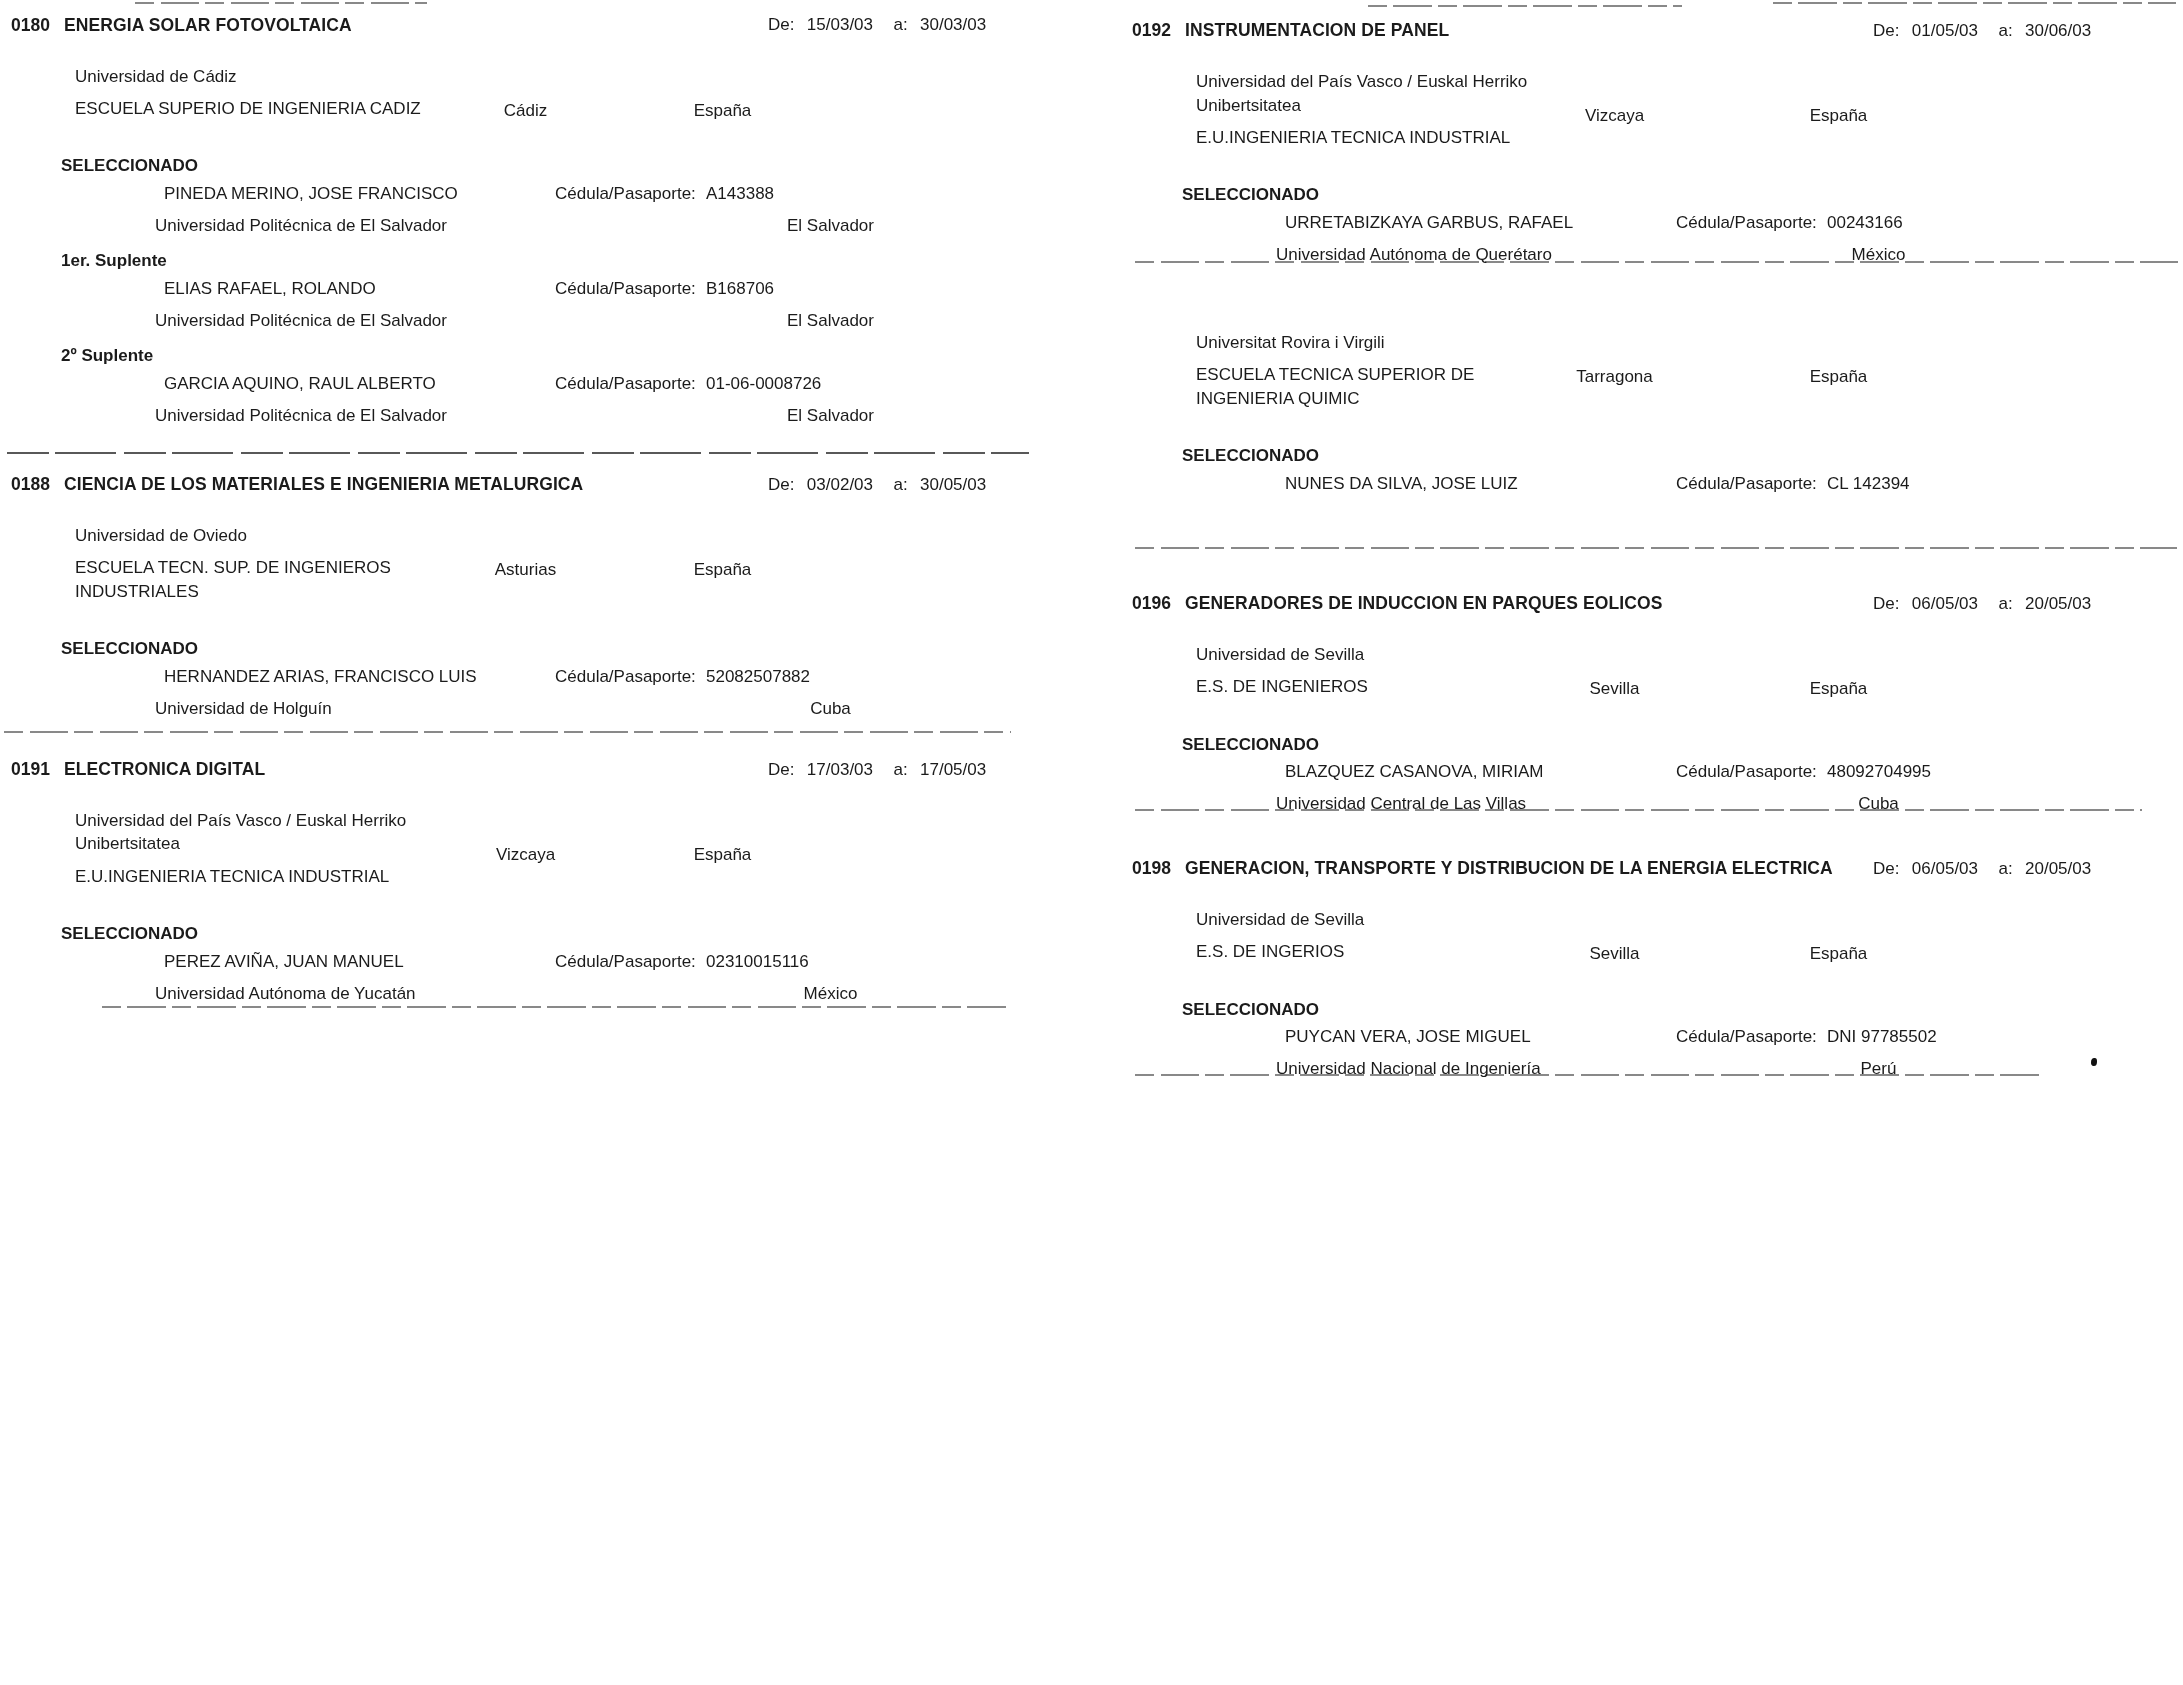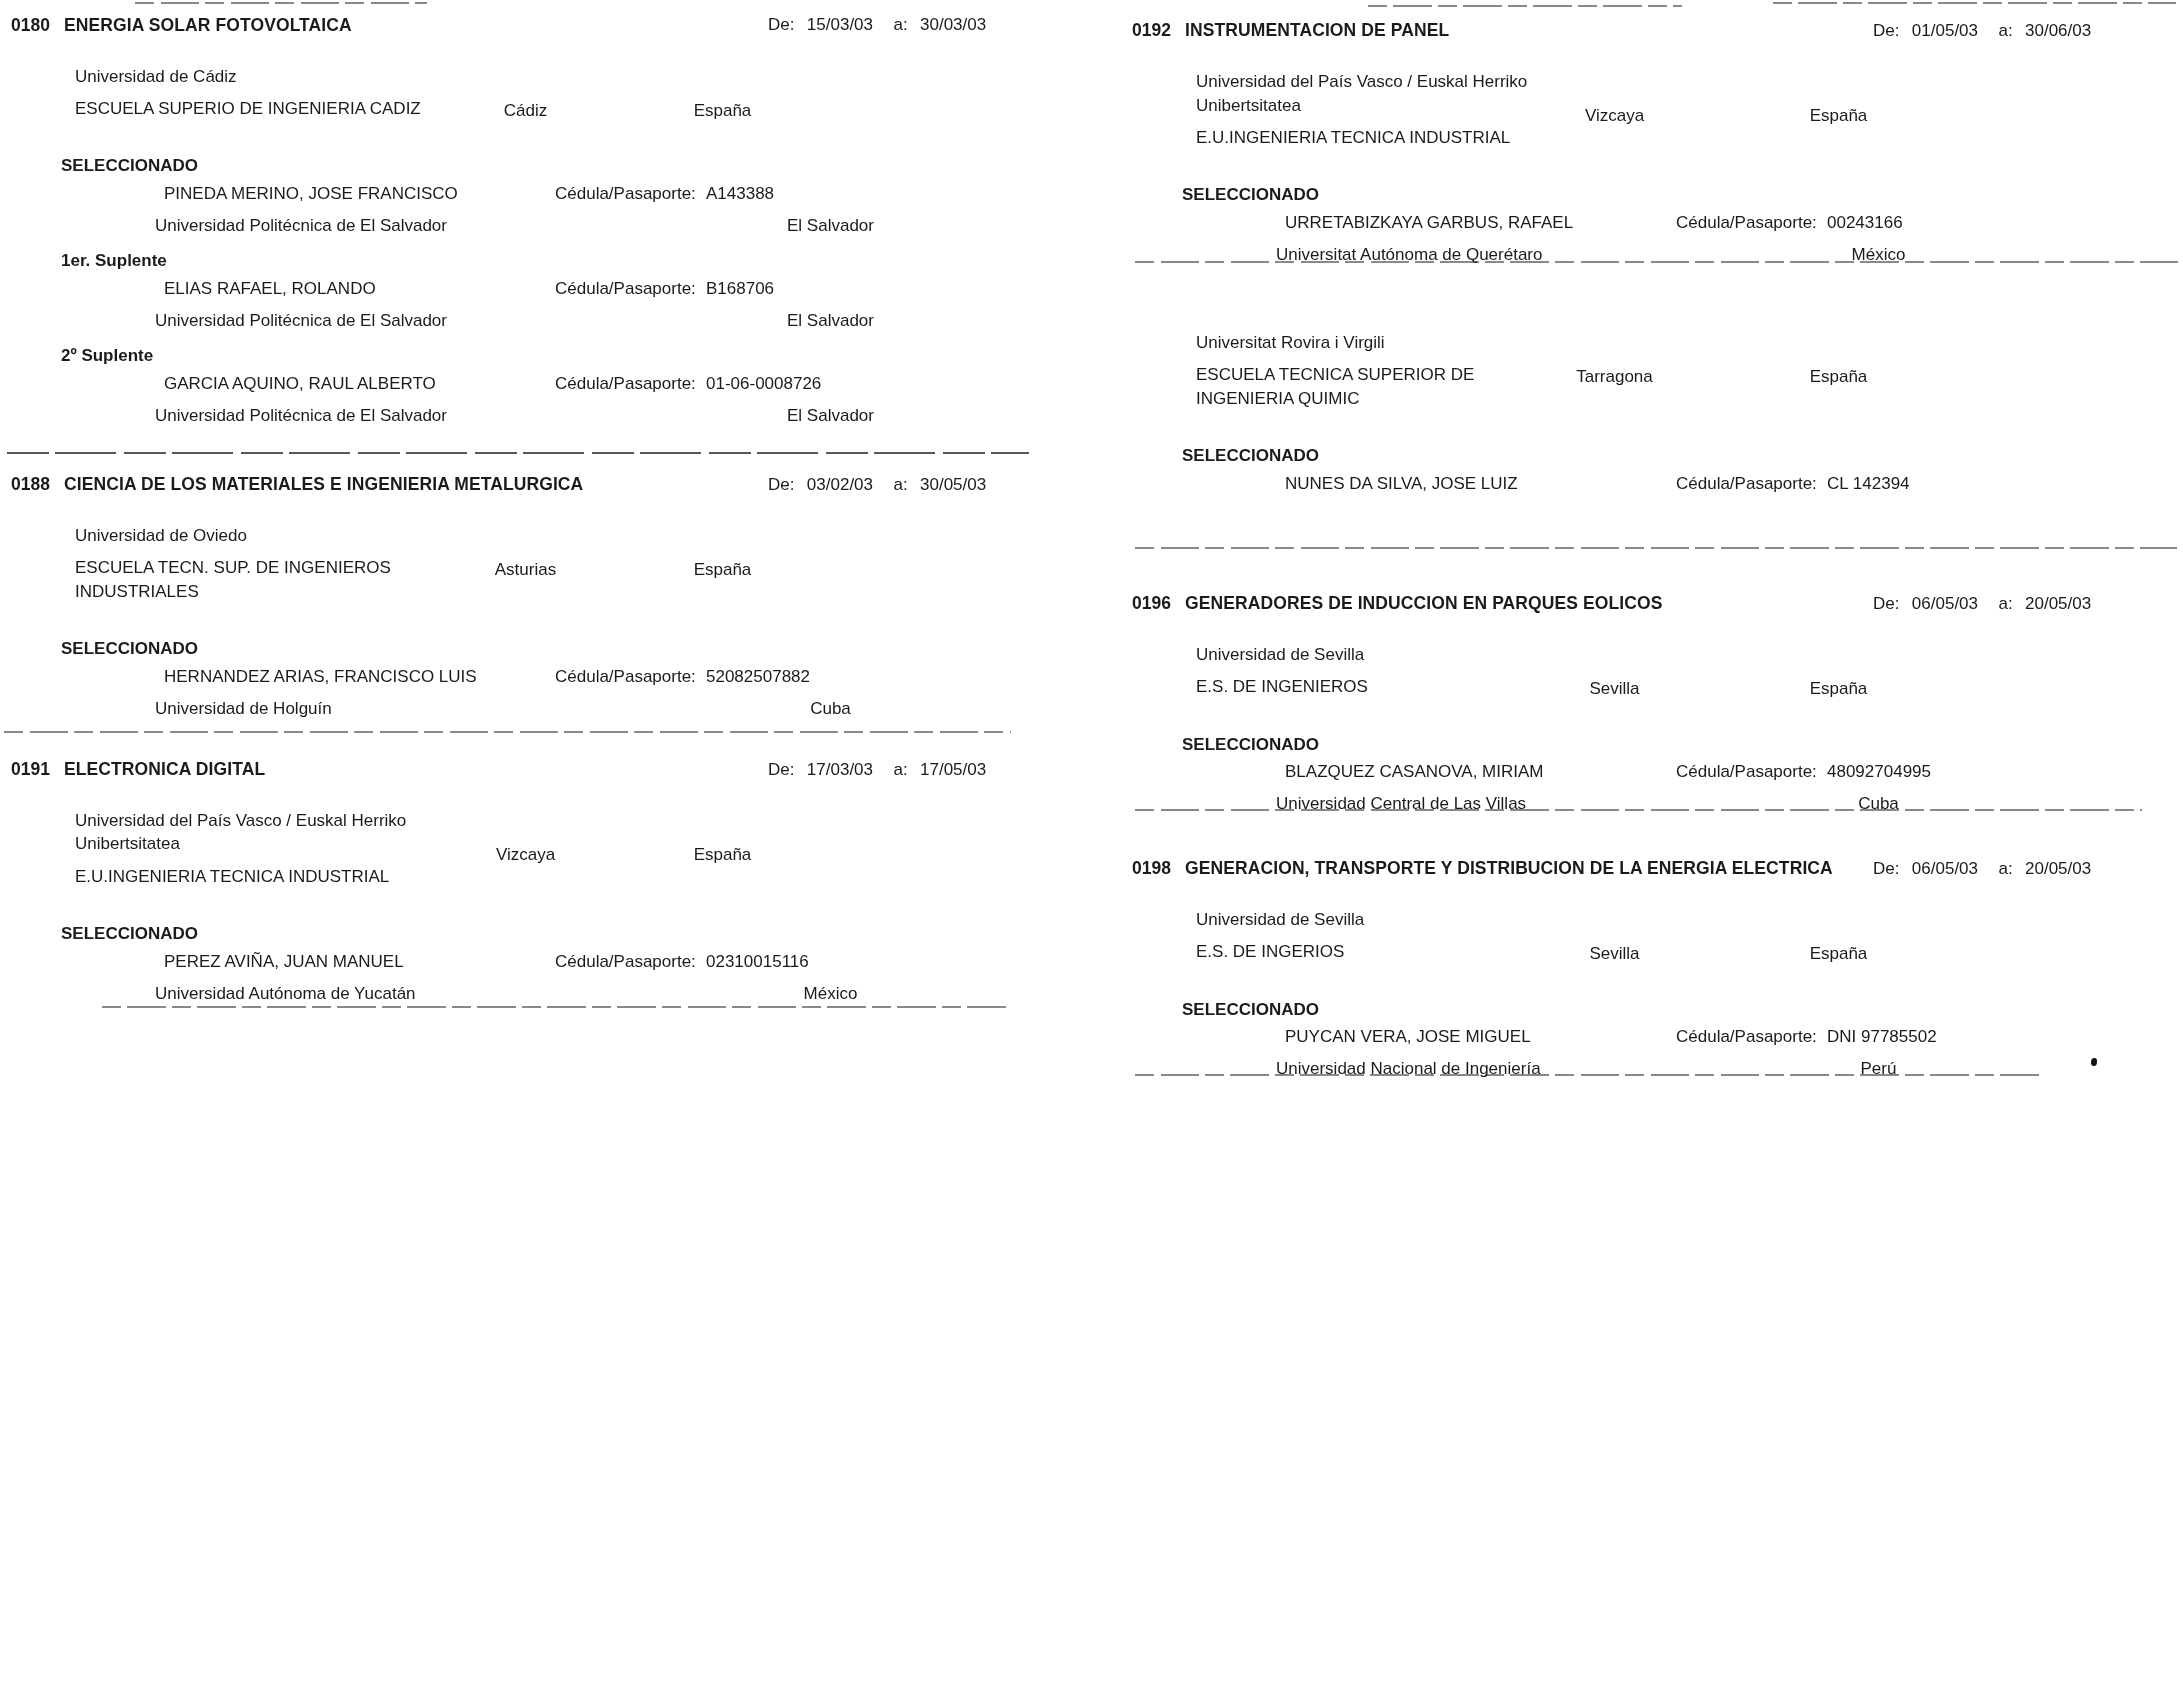--- a/index.html
+++ b/index.html
@@ -221,21 +221,21 @@
     </div>
     <div class="participants">
           <div class="psection">
     <div class="slabel">SELECCIONADO</div>
     <div class="prow">
       <span class="pname">URRETABIZKAYA GARBUS, RAFAEL</span>
       <span class="clabel">Cédula/Pasaporte:</span>
       <span class="cval">00243166</span>
     </div>
     <div class="prow2">
-      <span class="puniv">Universitat Autónoma de Querétaro</span>
+      <span class="puniv">Universidad Autónoma de Querétaro</span>
       <span class="pctry">México</span>
     </div>
   </div>
         </div>
   </section>
       <section class="course" style="top: 306px;">
     <div class="inst">
       <div class="inst-left">
         <div class="univ">Universitat Rovira i Virgili</div>
         <div class="school">ESCUELA TECNICA SUPERIOR DE

